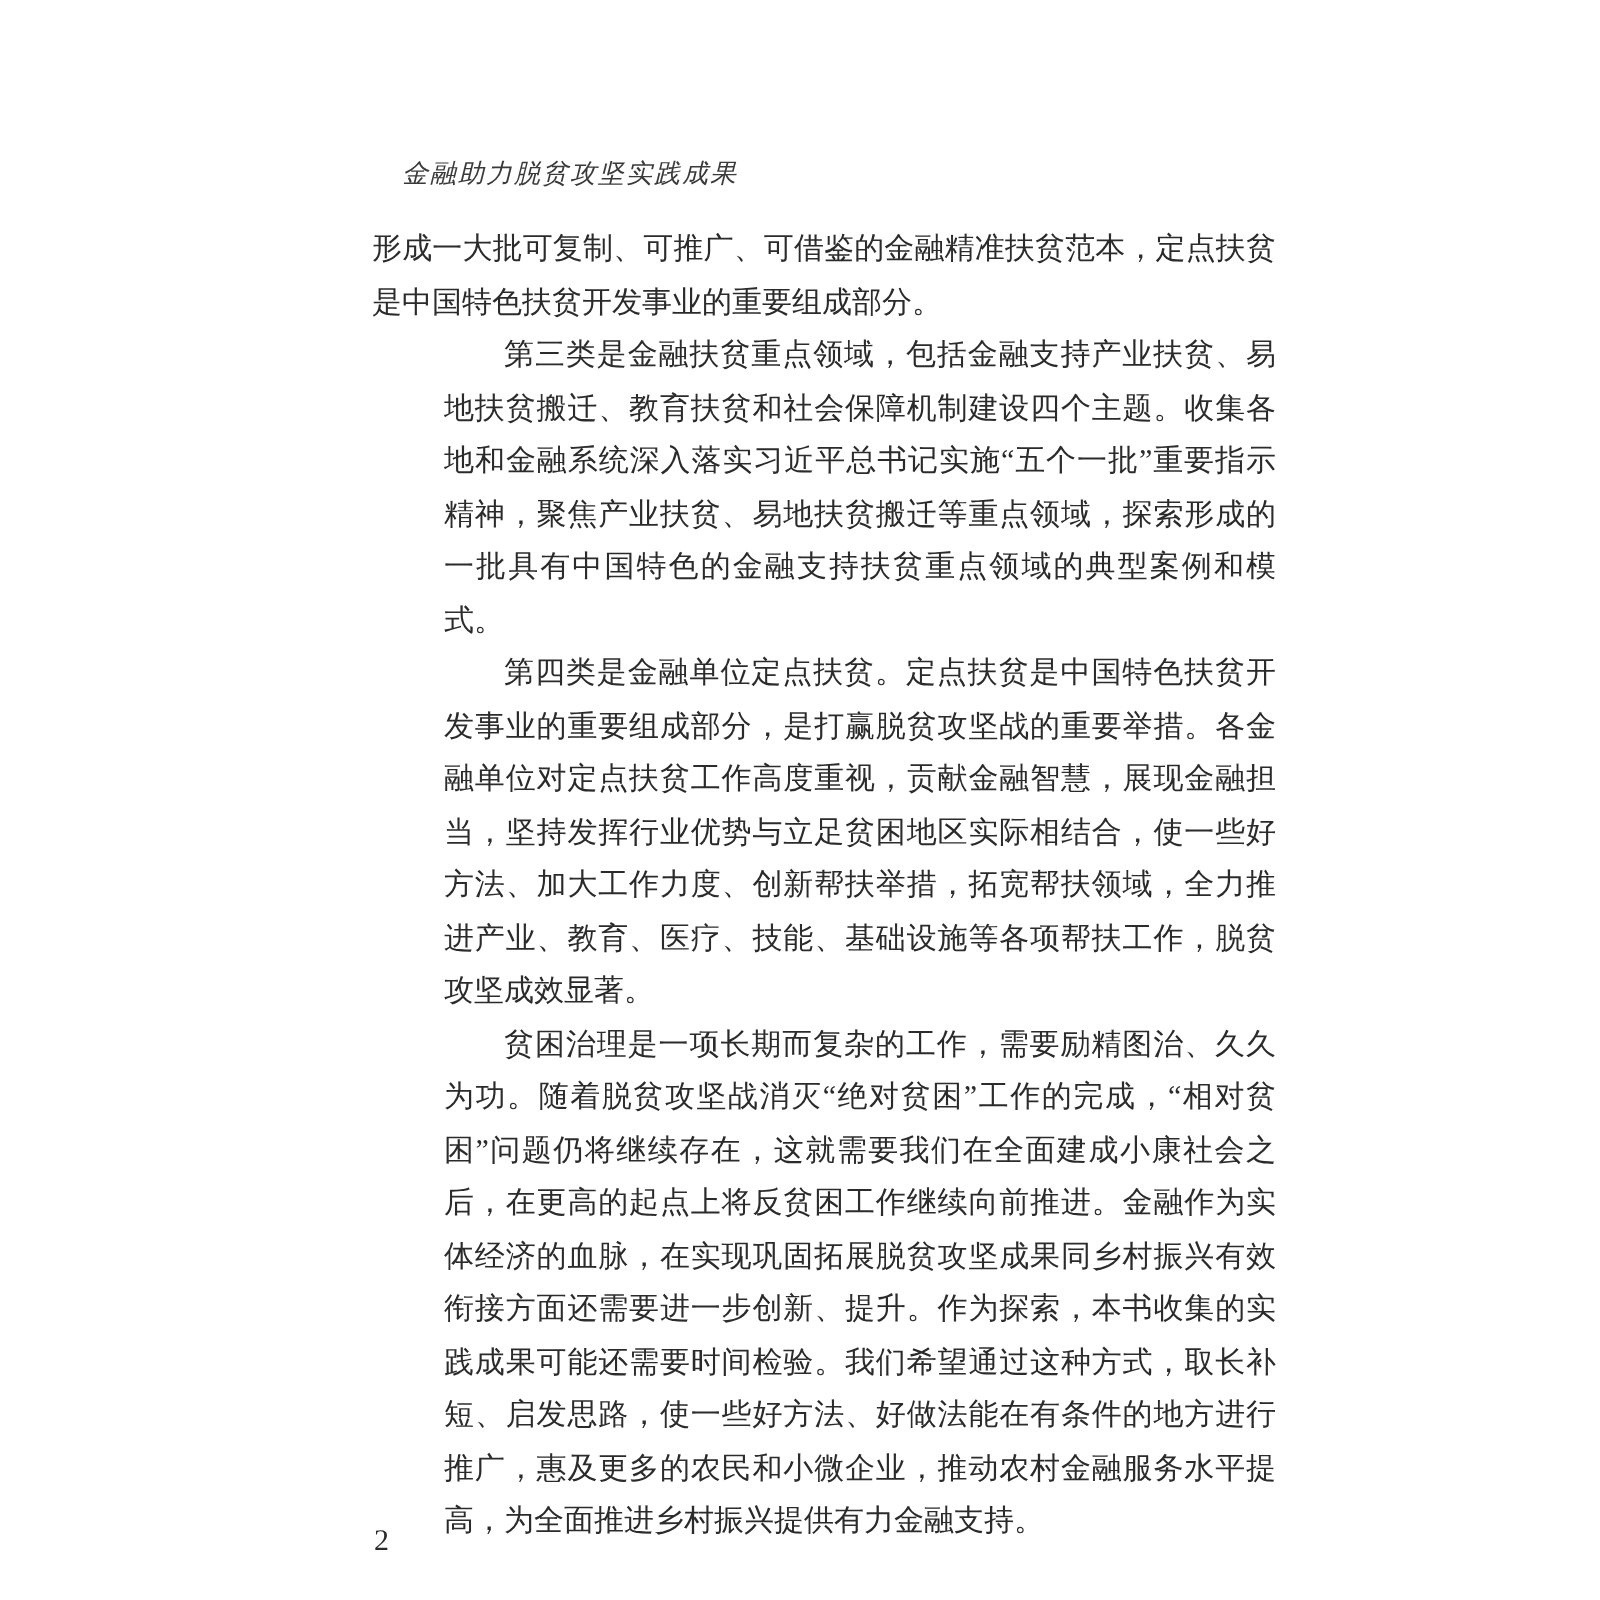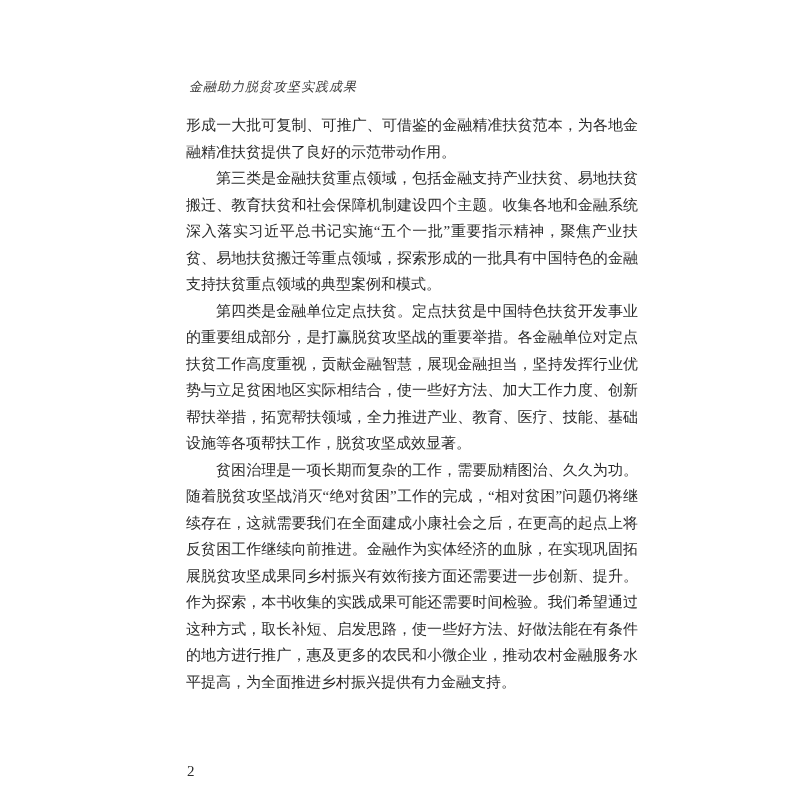--- a/index.html
+++ b/index.html
@@ -13,21 +13,21 @@
   .page {
     position: relative;
     width: 800px;
     height: 800px;
     background: #ffffff;
     font-family: "Liberation Serif", "DejaVu Serif", serif;
     color: #2b2b2b;
   }
   .running-header {
     position: absolute;
-    left: 189px;
+    left: 201px;
     top: 78px;
     font-size: 13px;
     font-style: italic;
     letter-spacing: 1px;
     color: #3a3a3a;
   }
   .body-text {
     position: absolute;
     left: 186px;
     top: 112px;
@@ -37,38 +37,39 @@
     text-align: justify;
     text-justify: inter-character;
     color: #2b2b2b;
   }
   .body-text p {
     margin: 0;
     padding: 0;
   }
   .body-text p.indent {
     text-indent: 2em;
+    margin-left: 36px;
   }
   .page-number {
     position: absolute;
     left: 187px;
     top: 763px;
     font-size: 15px;
     color: #2b2b2b;
   }
 </style>
 </head>
 <body>
 
 <div class="page">
 
   <div class="running-header">金融助力脱贫攻坚实践成果</div>
 
   <div class="body-text">
-    <p class="para">形成一大批可复制、可推广、可借鉴的金融精准扶贫范本，为各地金融精准扶贫提供了良好的示范带动作用。</p>
+    <p class="para">形成一大批可复制、可推广、可借鉴的金融精准扶贫范本，定点扶贫是中国特色扶贫开发事业的重要组成部分。</p>
     <p class="para indent">第三类是金融扶贫重点领域，包括金融支持产业扶贫、易地扶贫搬迁、教育扶贫和社会保障机制建设四个主题。收集各地和金融系统深入落实习近平总书记实施“五个一批”重要指示精神，聚焦产业扶贫、易地扶贫搬迁等重点领域，探索形成的一批具有中国特色的金融支持扶贫重点领域的典型案例和模式。</p>
     <p class="para indent">第四类是金融单位定点扶贫。定点扶贫是中国特色扶贫开发事业的重要组成部分，是打赢脱贫攻坚战的重要举措。各金融单位对定点扶贫工作高度重视，贡献金融智慧，展现金融担当，坚持发挥行业优势与立足贫困地区实际相结合，使一些好方法、加大工作力度、创新帮扶举措，拓宽帮扶领域，全力推进产业、教育、医疗、技能、基础设施等各项帮扶工作，脱贫攻坚成效显著。</p>
     <p class="para indent">贫困治理是一项长期而复杂的工作，需要励精图治、久久为功。随着脱贫攻坚战消灭“绝对贫困”工作的完成，“相对贫困”问题仍将继续存在，这就需要我们在全面建成小康社会之后，在更高的起点上将反贫困工作继续向前推进。金融作为实体经济的血脉，在实现巩固拓展脱贫攻坚成果同乡村振兴有效衔接方面还需要进一步创新、提升。作为探索，本书收集的实践成果可能还需要时间检验。我们希望通过这种方式，取长补短、启发思路，使一些好方法、好做法能在有条件的地方进行推广，惠及更多的农民和小微企业，推动农村金融服务水平提高，为全面推进乡村振兴提供有力金融支持。</p>
   </div>
 
   <div class="page-number">2</div>
 
 </div>
 
 </body></html>

